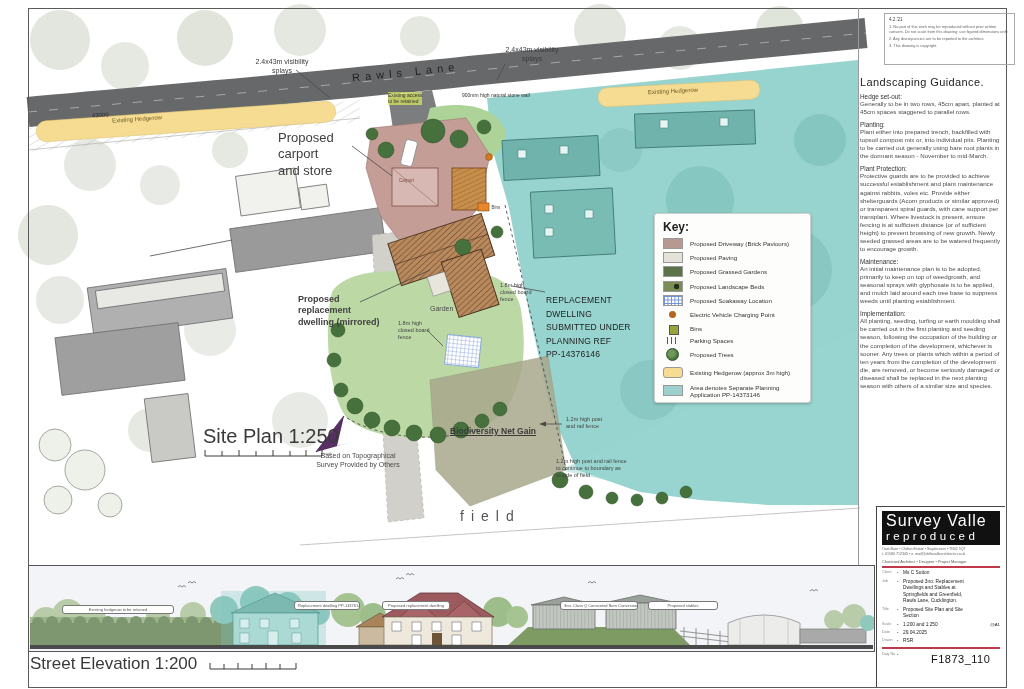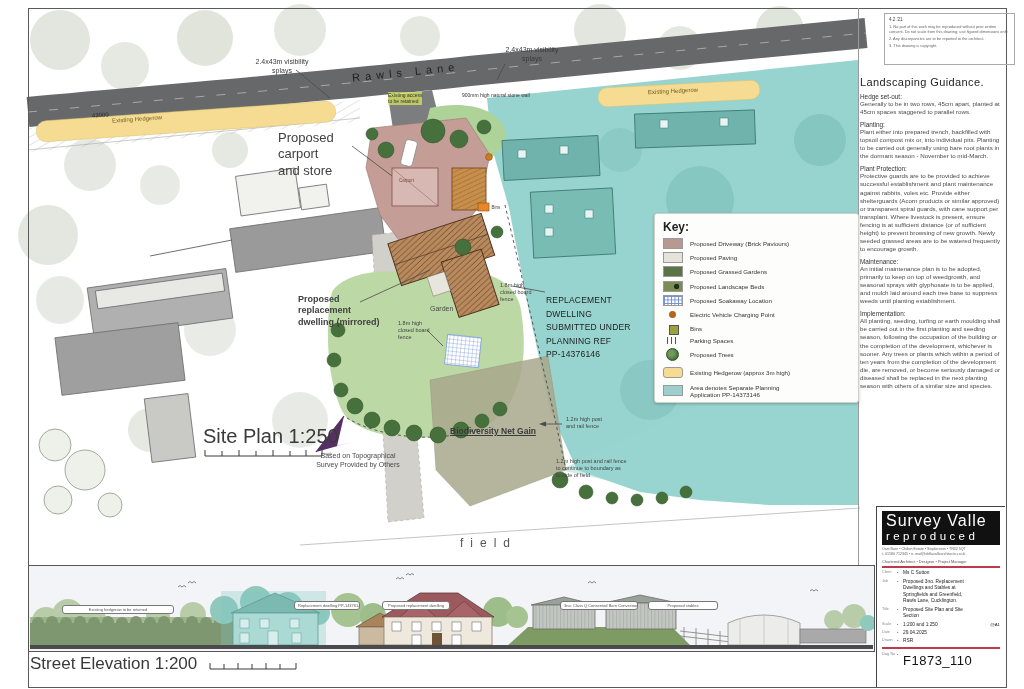--- a/index.html
+++ b/index.html
@@ -5,21 +5,21 @@
   html,body{margin:0;padding:0;background:#fff;}
   #canvas{position:relative;width:1024px;height:689px;background:#ffffff;overflow:hidden;
           font-family:"Liberation Sans", sans-serif;}
   .abs{position:absolute;}
   .lbl{position:absolute;color:#3a3a3a;white-space:pre-line;line-height:1.25;}
   .ctr{text-align:center;}
   #sheet-border{left:28px;top:8px;width:977px;height:678px;border:1px solid #5a5a5a;}
   #plan-divider{left:858px;top:8px;width:1px;height:557px;background:#9a9a9a;}
 
   
-  #key-box{left:654px;top:213px;width:205px;height:190px;background:#fdfdfc;border:1px solid #cfcfcc;
+  #key-box{left:654px;top:213px;width:157px;height:190px;background:#fdfdfc;border:1px solid #cfcfcc;
            border-radius:3px;box-shadow:0 1px 3px rgba(0,0,0,.25);padding:6px 8px;box-sizing:border-box;}
   #key-box .key-title{font-size:12px;font-weight:bold;color:#222;margin-bottom:4px;}
   .key-row{display:flex;align-items:center;margin-bottom:3.2px;}
   .key-label{font-size:6.2px;color:#333;margin-left:7px;line-height:1.15;white-space:pre-line;}
   .sw{width:20px;height:11px;flex:0 0 20px;border:0.5px solid #999;box-sizing:border-box;}
   .sw-driveway{background:#b89992;}
   .sw-paving{background:#e5e2d9;background-image:linear-gradient(#c9c5ba 0.5px,transparent 0.5px),linear-gradient(90deg,#c9c5ba 0.5px,transparent 0.5px);background-size:5px 4px;}
   .sw-grass{background:#5c7247;}
   .sw-beds{background:#7c8c55;background-image:radial-gradient(circle at 70% 50%, #20301a 0 2.5px, transparent 3px);}
   .sw-soak{background:#fff;background-image:linear-gradient(#6f8fd0 0.6px,transparent 0.6px),linear-gradient(90deg,#6f8fd0 0.6px,transparent 0.6px);background-size:3.5px 3.5px;}
@@ -49,21 +49,21 @@
   #tb-logo .l1{font-size:16px;letter-spacing:1px;line-height:1.05;}
   #tb-logo .l2{font-size:11.5px;letter-spacing:3.4px;line-height:1.05;}
   .tb-tiny{font-size:3.6px;color:#666;line-height:1.5;}
   .tb-roles{font-size:3.9px;color:#555;margin-top:1px;}
   .tb-rule{height:1.6px;background:#c0394b;margin:2.5px 0;}
   .tb-row{display:flex;margin-bottom:2px;}
   .tb-row .fl{font-size:3.7px;color:#888;width:15px;flex:0 0 15px;}
   .tb-row .fb{font-size:4px;color:#b03a46;width:6px;flex:0 0 6px;}
   .tb-row .fv{font-size:4.8px;color:#222;line-height:1.35;white-space:pre-line;}
   .tb-row .fs{font-size:4.4px;color:#222;margin-left:auto;}
-  #tb-dwg .fv{font-size:13px;letter-spacing:.5px;color:#111;}
+  #tb-dwg .fv{font-size:11px;letter-spacing:.5px;color:#111;margin-left:28px;}
 
   
   #elev-border{left:28px;top:565px;width:847px;height:87px;border:1px solid #555;box-sizing:border-box;}
   .pill{position:absolute;background:#fff;border:0.5px solid #777;border-radius:3px;font-size:4px;
         color:#555;padding:1px 3px;white-space:nowrap;overflow:hidden;text-align:center;}
 
   
   .hl-access{background:rgba(214,228,95,.75);}
   .planning-note{font-weight:500;letter-spacing:.2px;line-height:1.6;color:#1c1c1c;}
 </style>
@@ -292,21 +292,21 @@
 DWELLING
 SUBMITTED UNDER
 PLANNING REF
 PP-14376146</div>
   <div class="lbl" style="left:450px;top:426px;width:112px;font-size:8.5px;font-weight:bold;color:#3a3a3a;text-decoration:underline;">Biodiversity Net Gain</div>
   <div class="lbl" style="left:566px;top:416px;width:66px;font-size:5.5px;color:#444;">1.2m high post
 and rail fence</div>
   <div class="lbl" style="left:556px;top:458px;width:95px;font-size:5.5px;color:#444;">1.2m high post and rail fence
 to continue to boundary as
 to side of field</div>
-  <div class="lbl" style="left:460px;top:536px;font-size:12px;letter-spacing:7px;color:#555;">field</div>
+  <div class="lbl" style="left:460px;top:508px;font-size:14px;letter-spacing:7px;color:#555;">field</div>
   <div class="lbl" style="left:203px;top:424px;font-size:20px;color:#3a3a3a;">Site Plan 1:250</div>
   <div class="lbl" style="left:324px;top:452px;font-size:3.5px;color:#777;">north</div>
   <div class="lbl ctr" style="left:294px;top:452px;width:128px;font-size:7px;color:#4a4a4a;">Based on Topographical
 Survey Provided by Others</div>
 
   <div class="abs" id="key-box">
     <div class="key-title">Key:</div>
     <div class="key-row">
         <span class="sw sw-driveway"></span>
         <span class="key-label">Proposed Driveway (Brick Paviours)</span>

